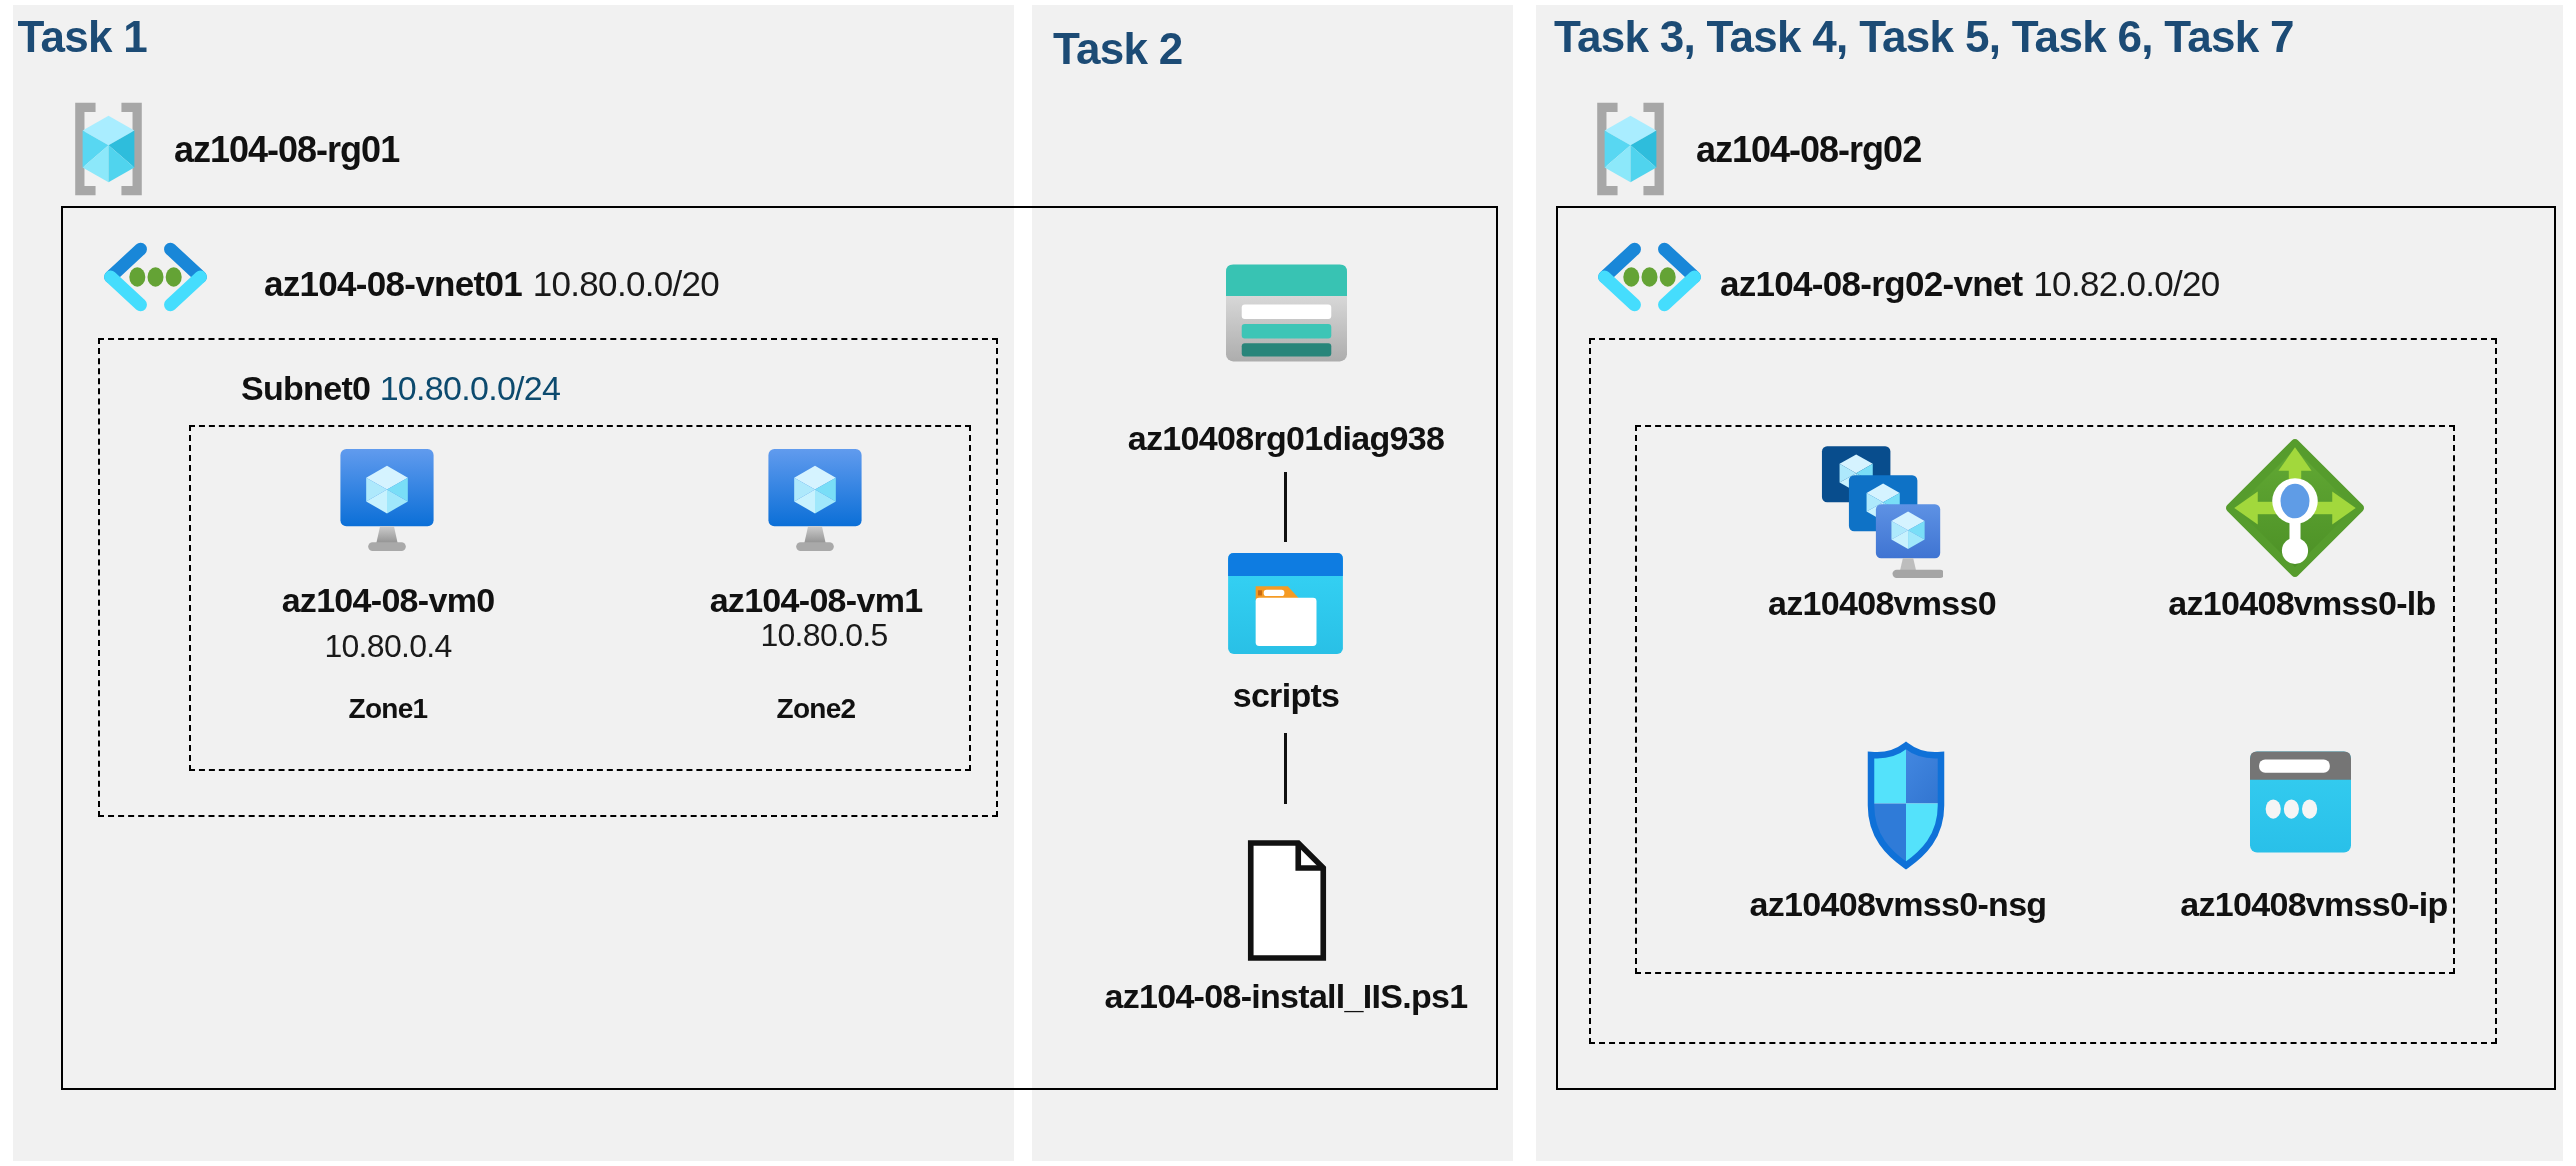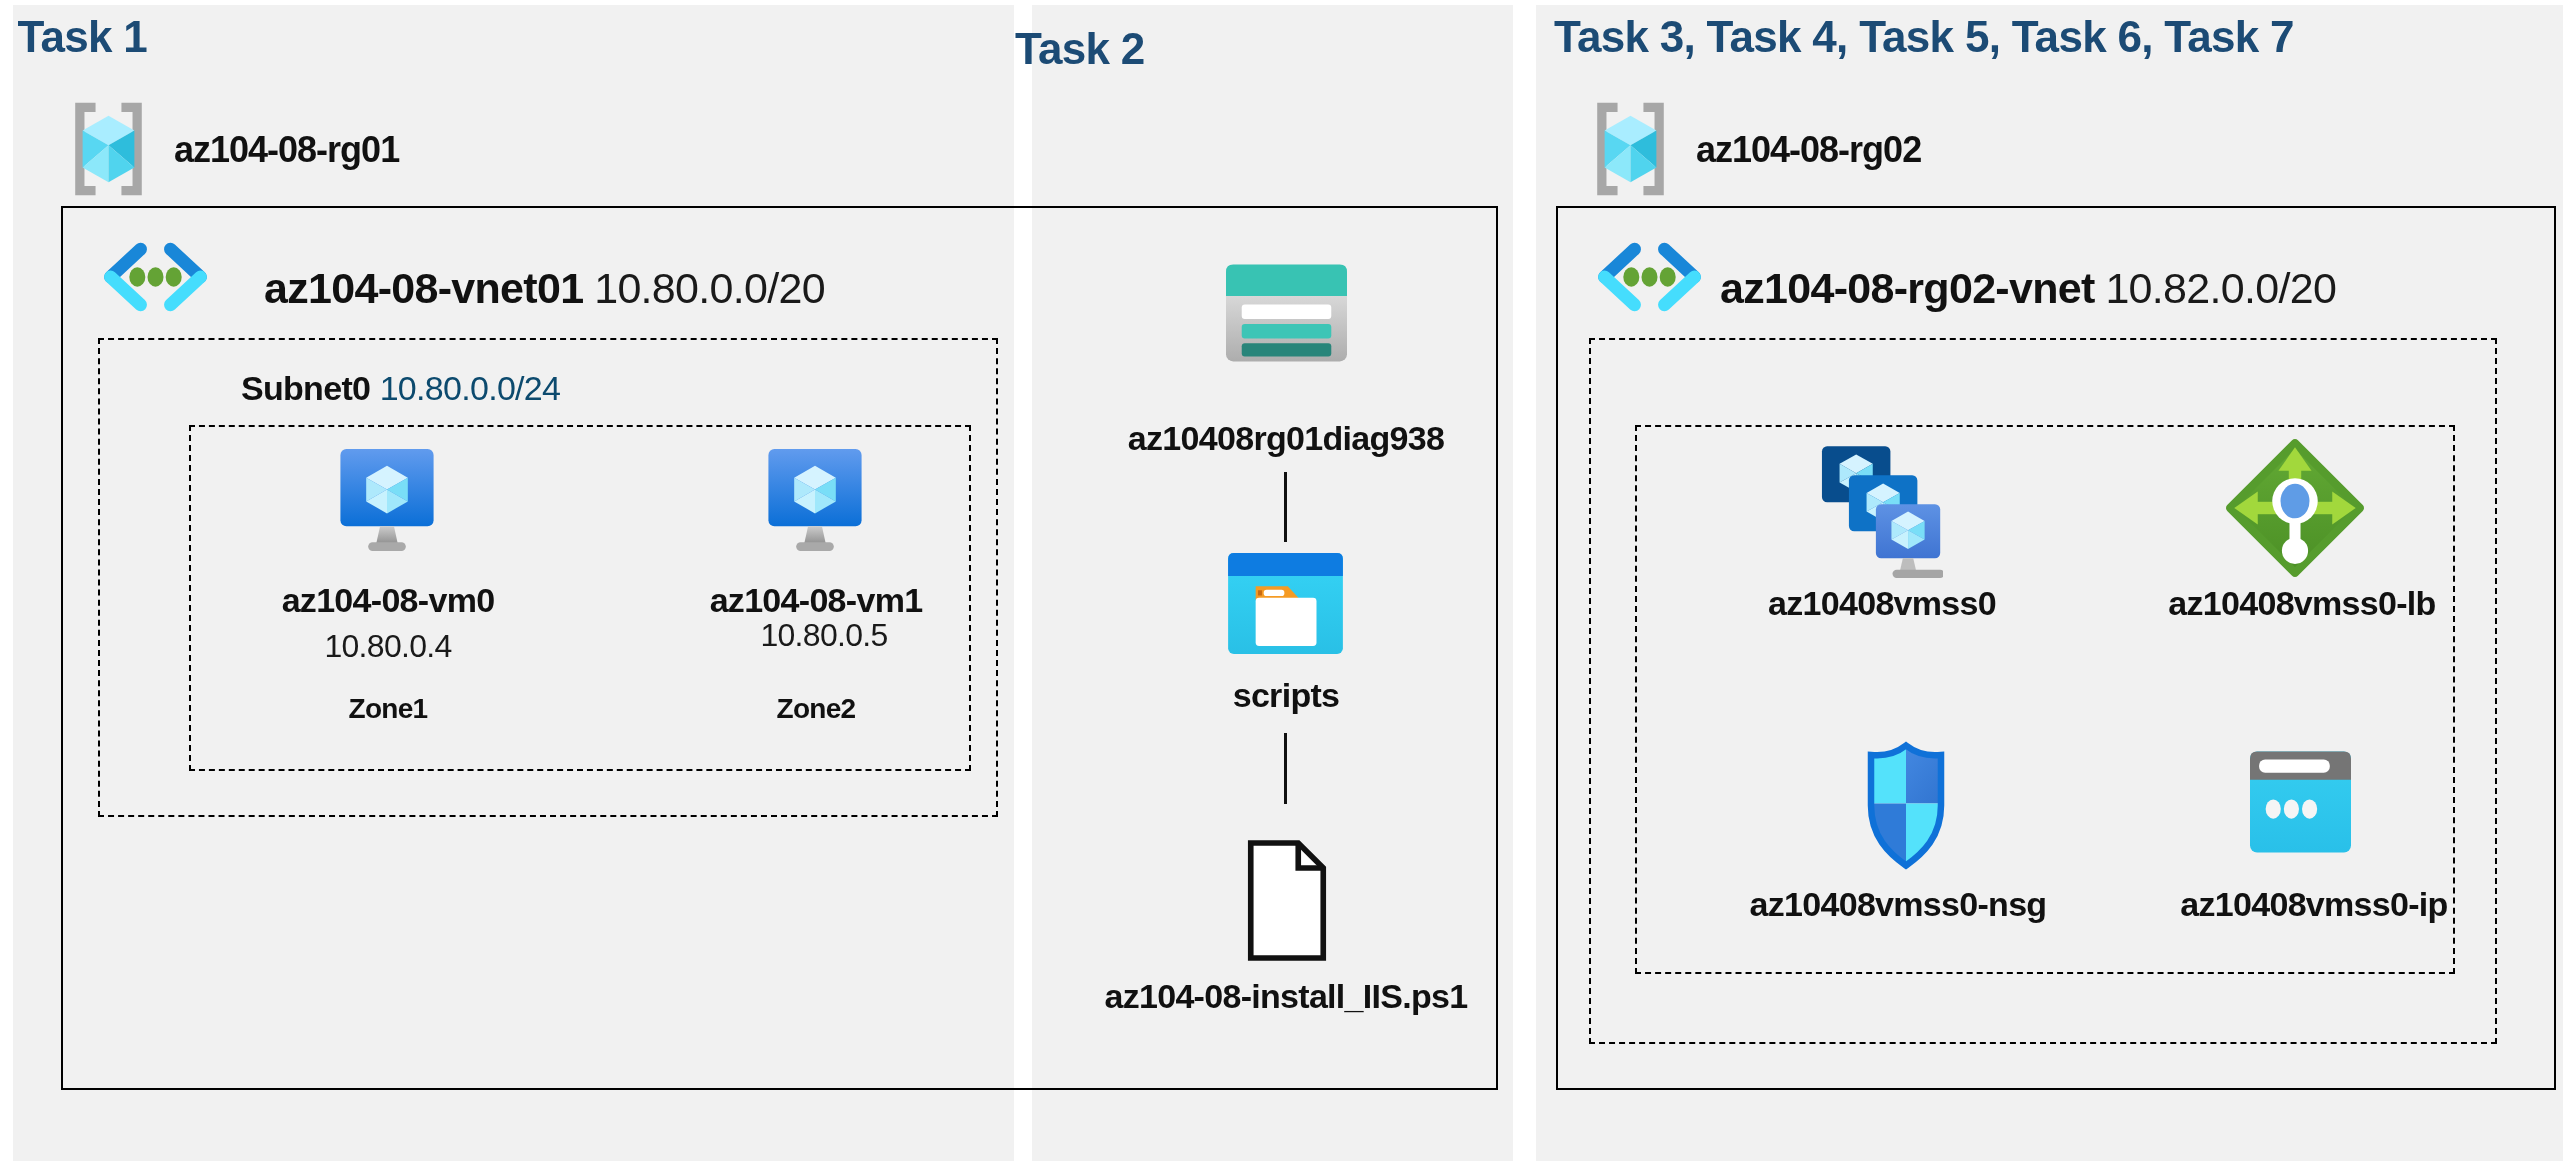--- a/index.html
+++ b/index.html
@@ -1,21 +1,21 @@
 <!DOCTYPE html>
 <html style="font-size:10.8px"><head>
 <meta charset="utf-8">
 <style>
   html,body{margin:0;padding:0;background:#ffffff;}
   #canvas{position:relative;width:2576px;height:1166px;background:#ffffff;overflow:hidden;
           font-family:"Liberation Sans",sans-serif;color:#111;}
   .panel{position:absolute;top:5.4px;height:1156px;background:#f1f1f1;}
   .task-title{position:absolute;font-size:44px;font-weight:700;color:#1c4b75;letter-spacing:-0.7px;white-space:nowrap;}
   .res-label{position:absolute;font-size:36px;font-weight:700;letter-spacing:-1px;white-space:nowrap;}
-  .combo-label{position:absolute;font-size:43px;font-weight:700;letter-spacing:-0.7px;white-space:nowrap;text-align:right;}
+  .combo-label{position:absolute;font-size:35px;font-weight:700;letter-spacing:-0.7px;white-space:nowrap;text-align:right;}
   .combo-label .cidr{font-weight:400;margin-left:10.8px;letter-spacing:-0.7px;color:#1a1a1a;}
   .subnet-label{position:absolute;font-size:34px;font-weight:700;letter-spacing:-0.7px;white-space:nowrap;}
   .subnet-label .cidr{font-weight:400;margin-left:9.4px;color:#0c4a6e;}
   .node-label{position:absolute;transform:translateX(-50%);font-size:34px;font-weight:700;
               letter-spacing:-0.7px;white-space:nowrap;text-align:center;}
   .sub-label{position:absolute;transform:translateX(-50%);font-size:32px;font-weight:400;
              letter-spacing:-0.7px;white-space:nowrap;text-align:center;color:#1a1a1a;}
   .zone-label{position:absolute;transform:translateX(-50%);font-size:28px;font-weight:700;
               letter-spacing:-0.7px;white-space:nowrap;}
   .solid-box{position:absolute;border:2.7px solid #000;background:transparent;}
@@ -27,21 +27,21 @@
 </head>
 <body>
 
 <div id="canvas">
 
   <div class="panel" style="left:13px;width:1001px;"></div>
   <div class="panel" style="left:1032px;width:481px;"></div>
   <div class="panel" style="left:1536px;width:1027px;"></div>
 
   <div class="task-title" style="left:17.5px;top:12px;">Task 1</div>
-  <div class="task-title" style="left:1015px;top:24px;">Task 2</div>
+  <div class="task-title" style="left:1053px;top:24px;">Task 2</div>
   <div class="task-title" style="left:1554px;top:12px;">Task 3, Task 4, Task 5, Task 6, Task 7</div>
 
   <div class="icon" style="left:64px;top:100px;">
     <svg width="89" height="98" viewBox="0 0 96 106">
       <path d="M34 8 H17 V98 H34" fill="none" stroke="#a7a7a7" stroke-width="10"></path>
       <path d="M62 8 H79 V98 H62" fill="none" stroke="#a7a7a7" stroke-width="10"></path>
       <polygon points="48,17 76,33 48,49 20,33" fill="#a9edff"></polygon>
       <polygon points="20,33 48,49 20,73" fill="#58d7f2"></polygon>
       <polygon points="20,73 48,49 48,89" fill="#8ce8fa"></polygon>
       <polygon points="76,33 48,49 76,73" fill="#2ebddc"></polygon>

